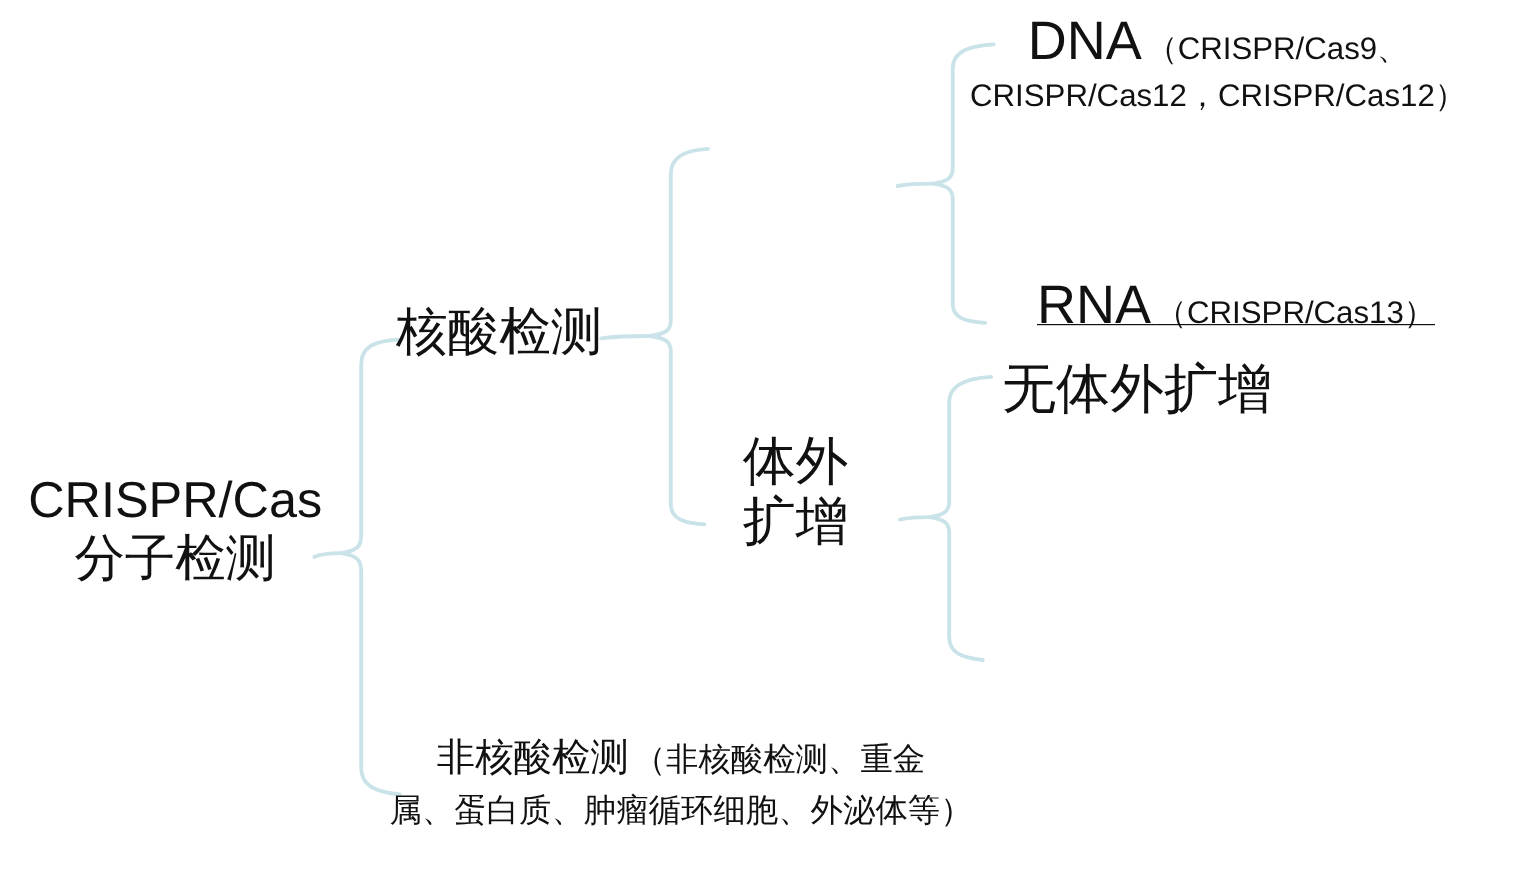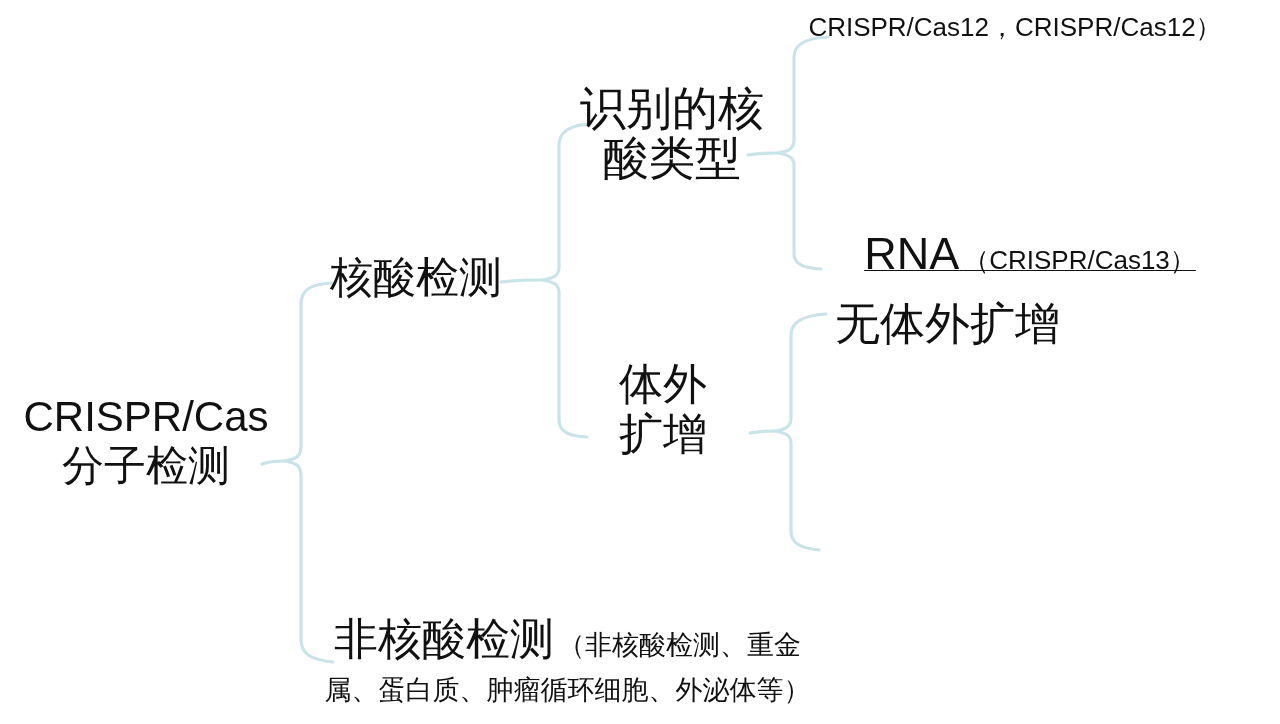--- a/index.html
+++ b/index.html
@@ -42,21 +42,21 @@
   .rna-node { left: 850px; top: 228px; width: 360px; white-space: nowrap; text-decoration: underline; }
 
   .amplification-node { left: 598px; top: 360px; width: 130px; font-size: 44px; line-height: 50px; }
 
   .noamp-node { left: 835px; top: 294px; font-size: 45px; white-space: nowrap; }
 
   .withamp-node { left: 812px; top: 514px; white-space: nowrap; }
   .withamp-label { font-size: 44px; }
 
   .nonnucleic-node { left: 295px; top: 610px; width: 545px; }
-  .nonnucleic-label { font-size: 44px; }
+  .nonnucleic-label { font-size: 32px; }
   .nonnucleic-note { font-size: 27px; }
   .nonnucleic-line2 { font-size: 27px; line-height: 36px; margin-top: 3px; }
 </style>
 </head>
 <body>
 
 <div class="canvas">
 
   <svg class="connectors" viewBox="0 0 1280 724">
     <g>
@@ -79,26 +79,26 @@
 
   <div class="node root-node center">
     <div class="root-line1 latin">CRISPR/Cas</div>
     <div class="root-line2 cjk">分子检测</div>
   </div>
 
   <div class="node nucleic-node center cjk">
     <span>核酸检测</span>
   </div>
 
-  <div class="node recognized-node center cjk">
-    <div>识别的核</div>
-    <div>酸类型</div>
-  </div>
 
   <div class="node dna-node center">
+    <div>
+      <span class="big-label latin">DNA</span>
+      <span class="small-note latin">（CRISPR/Cas9、</span>
+    </div>
     <div class="note-line2 latin">CRISPR/Cas12，CRISPR/Cas12）</div>
   </div>
 
   <div class="node rna-node center">
     <span class="big-label latin">RNA</span>
     <span class="small-note latin">（CRISPR/Cas13）</span>
   </div>
 
   <div class="node amplification-node center cjk">
     <div>体外</div>

